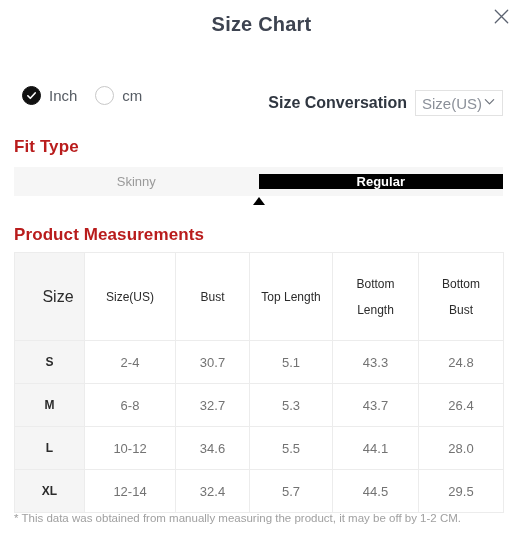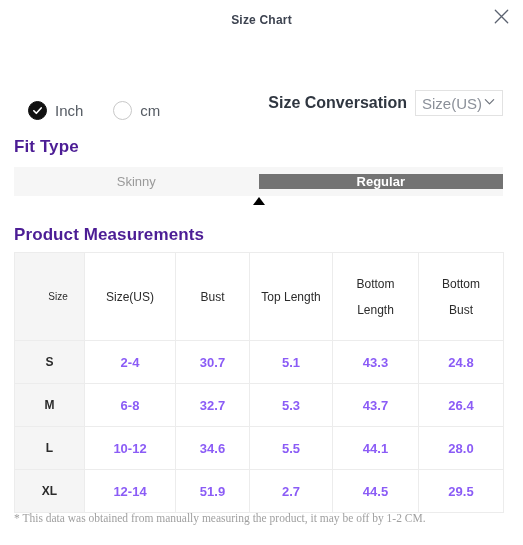--- a/index.html
+++ b/index.html
@@ -21,21 +21,21 @@
   .modal-header {
     position: relative;
     height: 48px;
   }
   .modal-title {
     position: absolute;
     top: 13px;
     left: 0;
     width: 523px;
     text-align: center;
-    font-size: 12px;
+    font-size: 20px;
     font-weight: bold;
     color: #3d4350;
     letter-spacing: 0.2px;
   }
   .close-btn {
     position: absolute;
     top: 4px;
     right: 10px;
     width: 24px;
     height: 24px;
@@ -52,25 +52,25 @@
   
   .unit-row {
     position: absolute;
     top: 86px;
     left: 0;
     width: 523px;
     height: 34px;
   }
   .radio-group {
     position: absolute;
-    left: 28px;
+    left: 22px;
     top: 0;
     display: flex;
-    align-items: flex-end;
-    gap: 30px;
+    align-items: flex-start;
+    gap: 18px;
     height: 34px;
   }
   .radio-opt {
     display: flex;
     align-items: center;
     gap: 8px;
     cursor: pointer;
   }
   .radio-mark {
     width: 19px;
@@ -130,21 +130,21 @@
     line-height: 1;
   }
   .conv-chevron { display: block; flex: none; }
 
   
   .section-title {
     position: absolute;
     left: 14px;
     font-size: 17px;
     font-weight: bold;
-    color: #4c1d95;
+    color: #b91c1c;
     letter-spacing: 0.1px;
   }
   #fit-type-title { top: 137px; }
   #measurements-title { top: 225px; }
 
   
   .tabs {
     position: absolute;
     left: 14px;
     top: 167px;
@@ -159,21 +159,21 @@
     display: flex;
     align-items: center;
     justify-content: center;
     font-size: 13px;
     color: #9a9a9a;
     background: #f6f6f6;
     cursor: pointer;
     user-select: none;
   }
   .tab.active {
-    background: #737373;
+    background: #000000;
     color: #ffffff;
     font-weight: bold;
   }
   .tab-pointer {
     position: absolute;
     top: 197px;
     left: 253px;
     width: 0;
     height: 0;
     border-left: 6px solid transparent;
@@ -200,54 +200,52 @@
   .size-table th {
     height: 87px;
     font-size: 12px;
     color: #2b2b2b;
     line-height: 26px;
     padding: 0 2px;
   }
   .size-table td {
     height: 40px;
     font-size: 13px;
-    color: #8b5cf6;
-    font-weight: bold;
+    color: #737373;
   }
   .size-table th.size-col,
   .size-table td.size-col {
     background: #f5f5f5;
   }
   .size-table td.size-col {
     color: #2b2b2b;
     font-size: 12px;
     font-weight: bold;
   }
   .size-table th.size-col {
-    font-size: 10px;
+    font-size: 16px;
     padding-left: 19px;
   }
   .hdr-line { display: block; }
 
   col.c-size      { width: 70px; }
   col.c-sizeus    { width: 91px; }
   col.c-bust      { width: 74px; }
   col.c-toplength { width: 83px; }
   col.c-botlength { width: 86px; }
   col.c-botwaist  { width: 85px; }
 
   
   .footnote {
     position: absolute;
     left: 14px;
     top: 512px;
     font-size: 11.5px;
     color: #a0a0a0;
     white-space: nowrap;
-    font-family: Liberation Serif, serif;
   }
 </style>
 </head>
 <body>
 
 <div class="modal-header">
   <div class="modal-title">Size Chart</div>
   <button class="close-btn">
     <span>
       <svg width="15" height="15" viewBox="0 0 15 15" aria-hidden="true">
@@ -355,21 +353,21 @@
       <td class="size-col">L</td>
       <td>10-12</td>
       <td>34.6</td>
       <td>5.5</td>
       <td>44.1</td>
       <td>28.0</td>
     </tr>
     <tr>
       <td class="size-col">XL</td>
       <td>12-14</td>
-      <td>51.9</td>
-      <td>2.7</td>
+      <td>32.4</td>
+      <td>5.7</td>
       <td>44.5</td>
       <td>29.5</td>
     </tr>
   </tbody>
 </table>
 
 <div class="footnote">* This data was obtained from manually measuring the product, it may be off by 1-2 CM.</div>
 
 </body></html>

